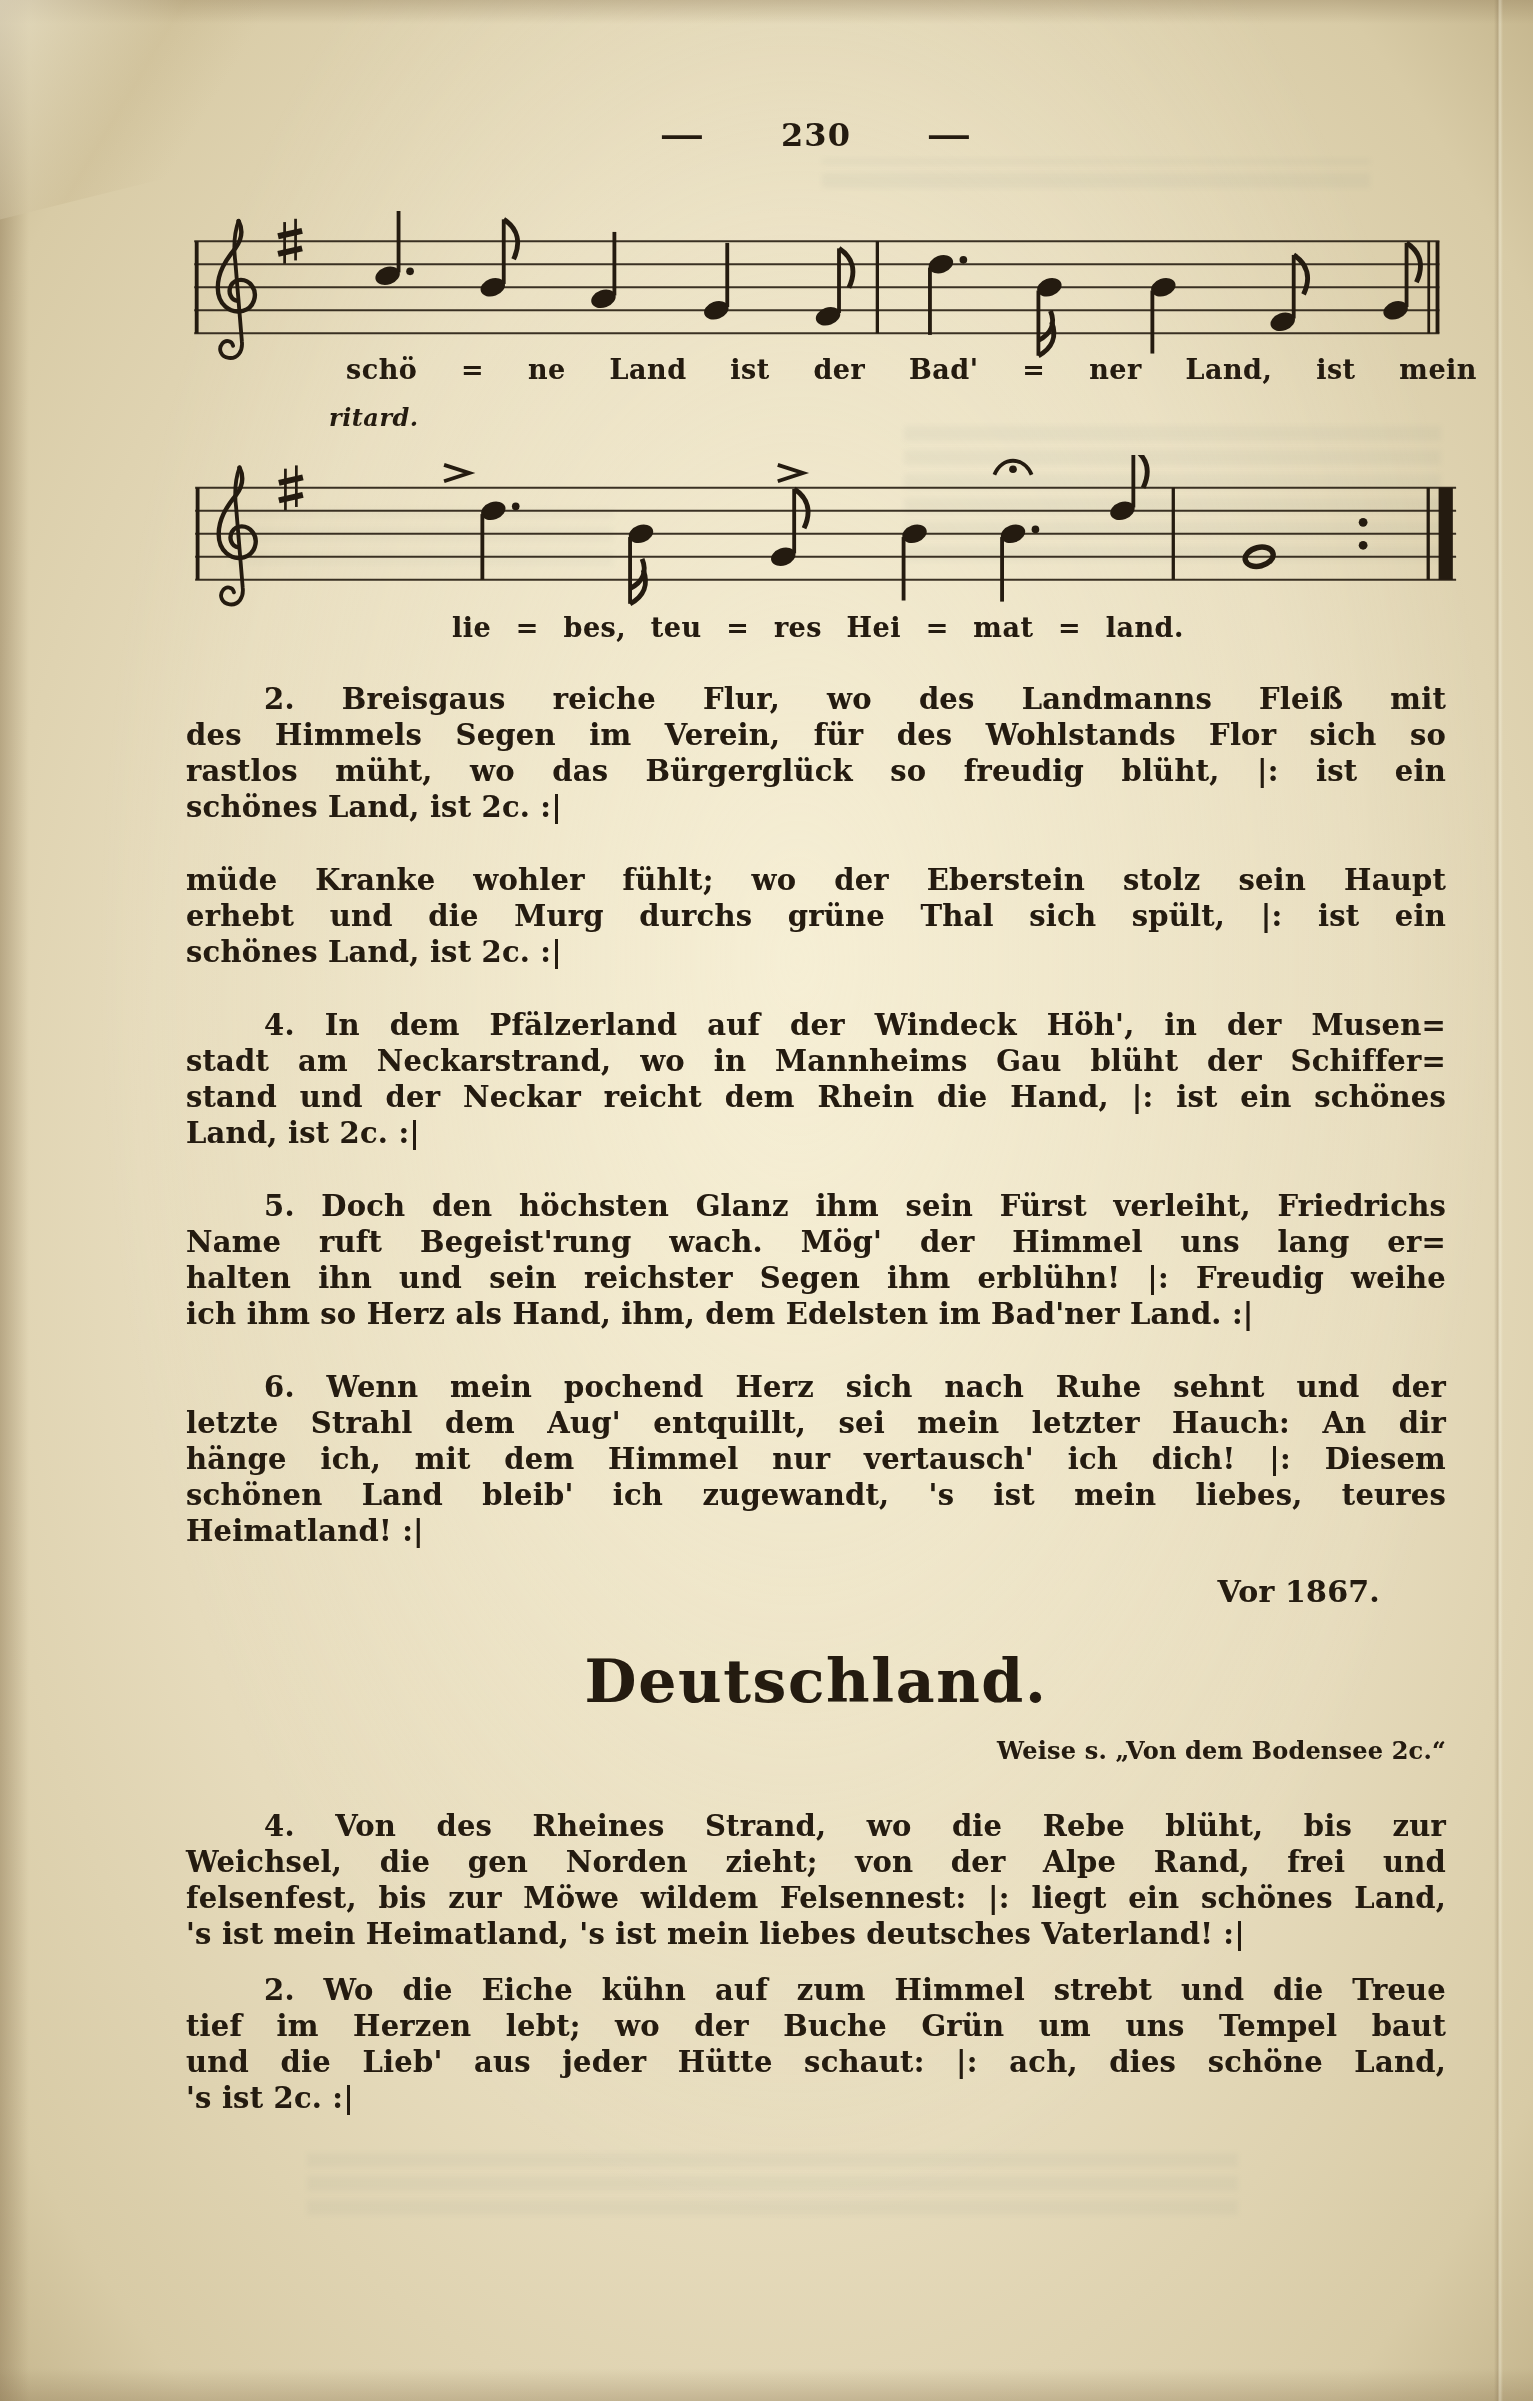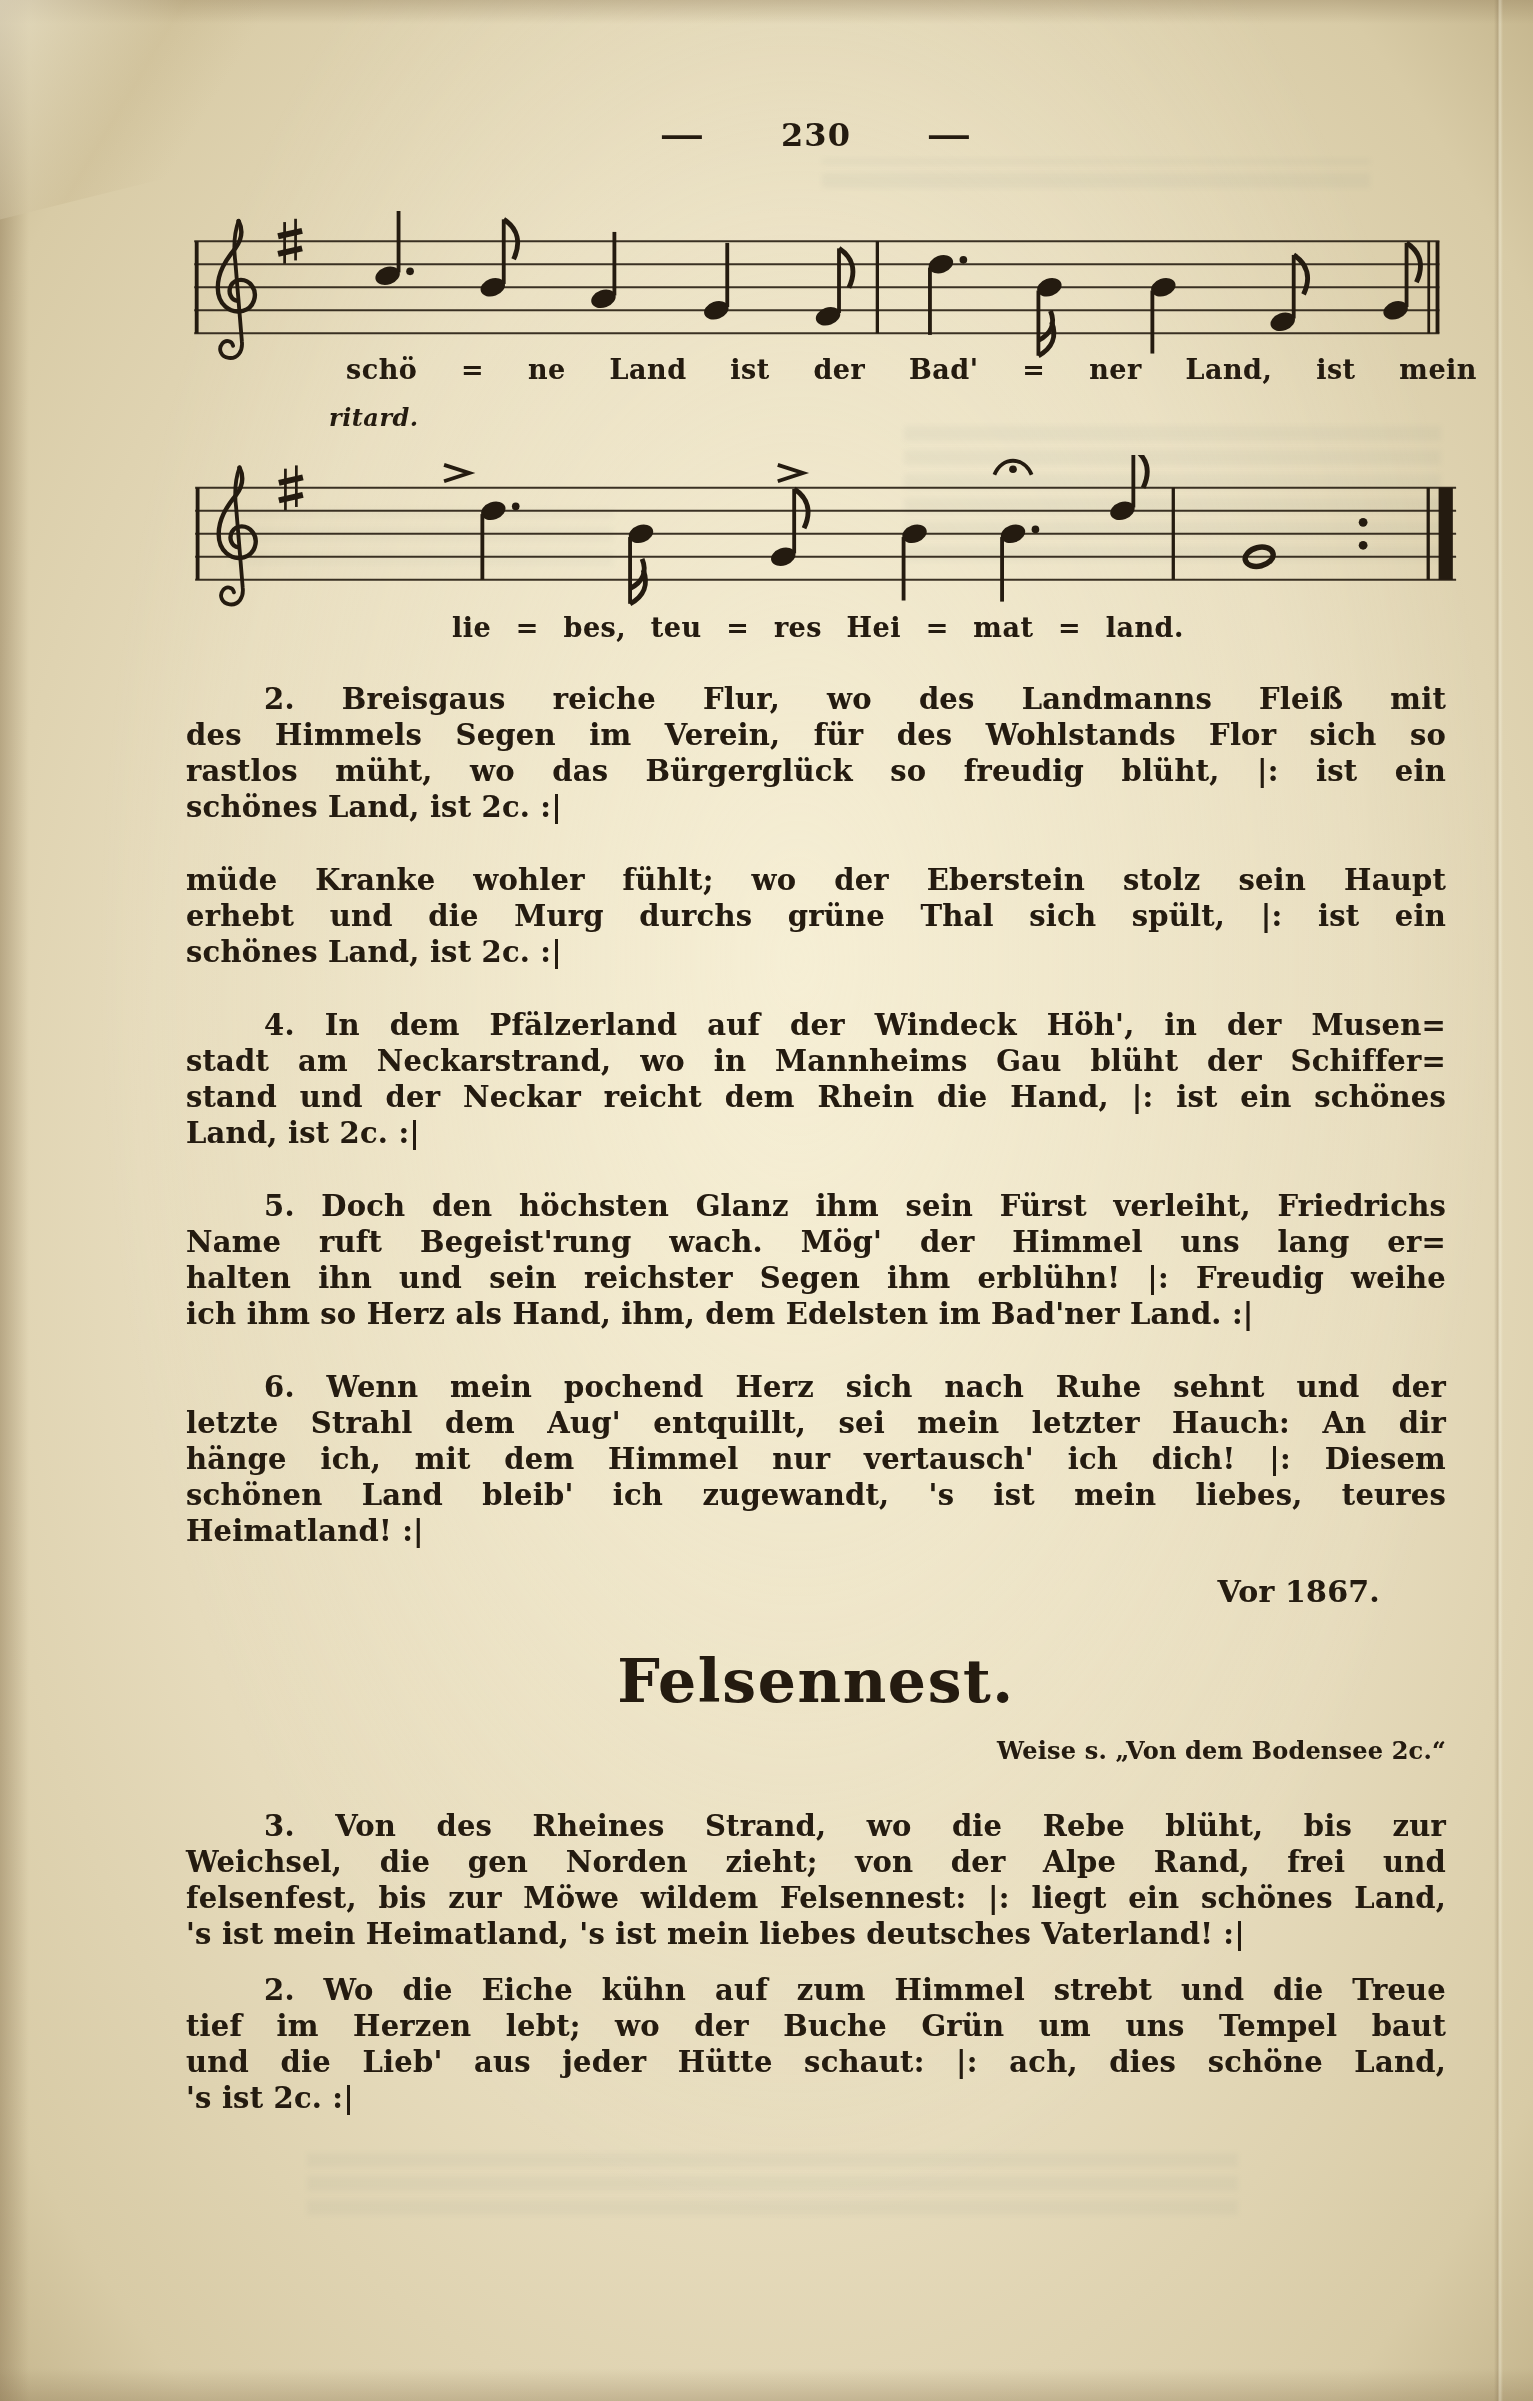--- a/index.html
+++ b/index.html
@@ -268,25 +268,25 @@
   <div class="verse" style="margin-bottom:0;">
     <div class="vline first">6. Wenn mein pochend Herz sich nach Ruhe sehnt und der</div>
     <div class="vline">letzte Strahl dem Aug' entquillt, sei mein letzter Hauch: An dir</div>
     <div class="vline">hänge ich, mit dem Himmel nur vertausch' ich dich! |: Diesem</div>
     <div class="vline">schönen Land bleib' ich zugewandt, 's ist mein liebes, teures</div>
     <div class="vline last">Heimatland! :|</div>
   </div>
 
   <div class="attribution">Vor 1867.</div>
 
-  <div class="song-title">Felsennest.</div>
+  <div class="song-title">Deutschland.</div>
   <div class="tune-ref">Weise s. „Von dem Bodensee 2c.“</div>
 
   <div class="verse verse-d1">
-    <div class="vline first">3. Von des Rheines Strand, wo die Rebe blüht, bis zur</div>
+    <div class="vline first">4. Von des Rheines Strand, wo die Rebe blüht, bis zur</div>
     <div class="vline">Weichsel, die gen Norden zieht; von der Alpe Rand, frei und</div>
     <div class="vline">felsenfest, bis zur Möwe wildem Felsennest: |: liegt ein schönes Land,</div>
     <div class="vline last">'s ist mein Heimatland, 's ist mein liebes deutsches Vaterland! :|</div>
   </div>
 
   <div class="verse verse-d2">
     <div class="vline first">2. Wo die Eiche kühn auf zum Himmel strebt und die Treue</div>
     <div class="vline">tief im Herzen lebt; wo der Buche Grün um uns Tempel baut</div>
     <div class="vline">und die Lieb' aus jeder Hütte schaut: |: ach, dies schöne Land,</div>
     <div class="vline last">'s ist 2c. :|</div>

